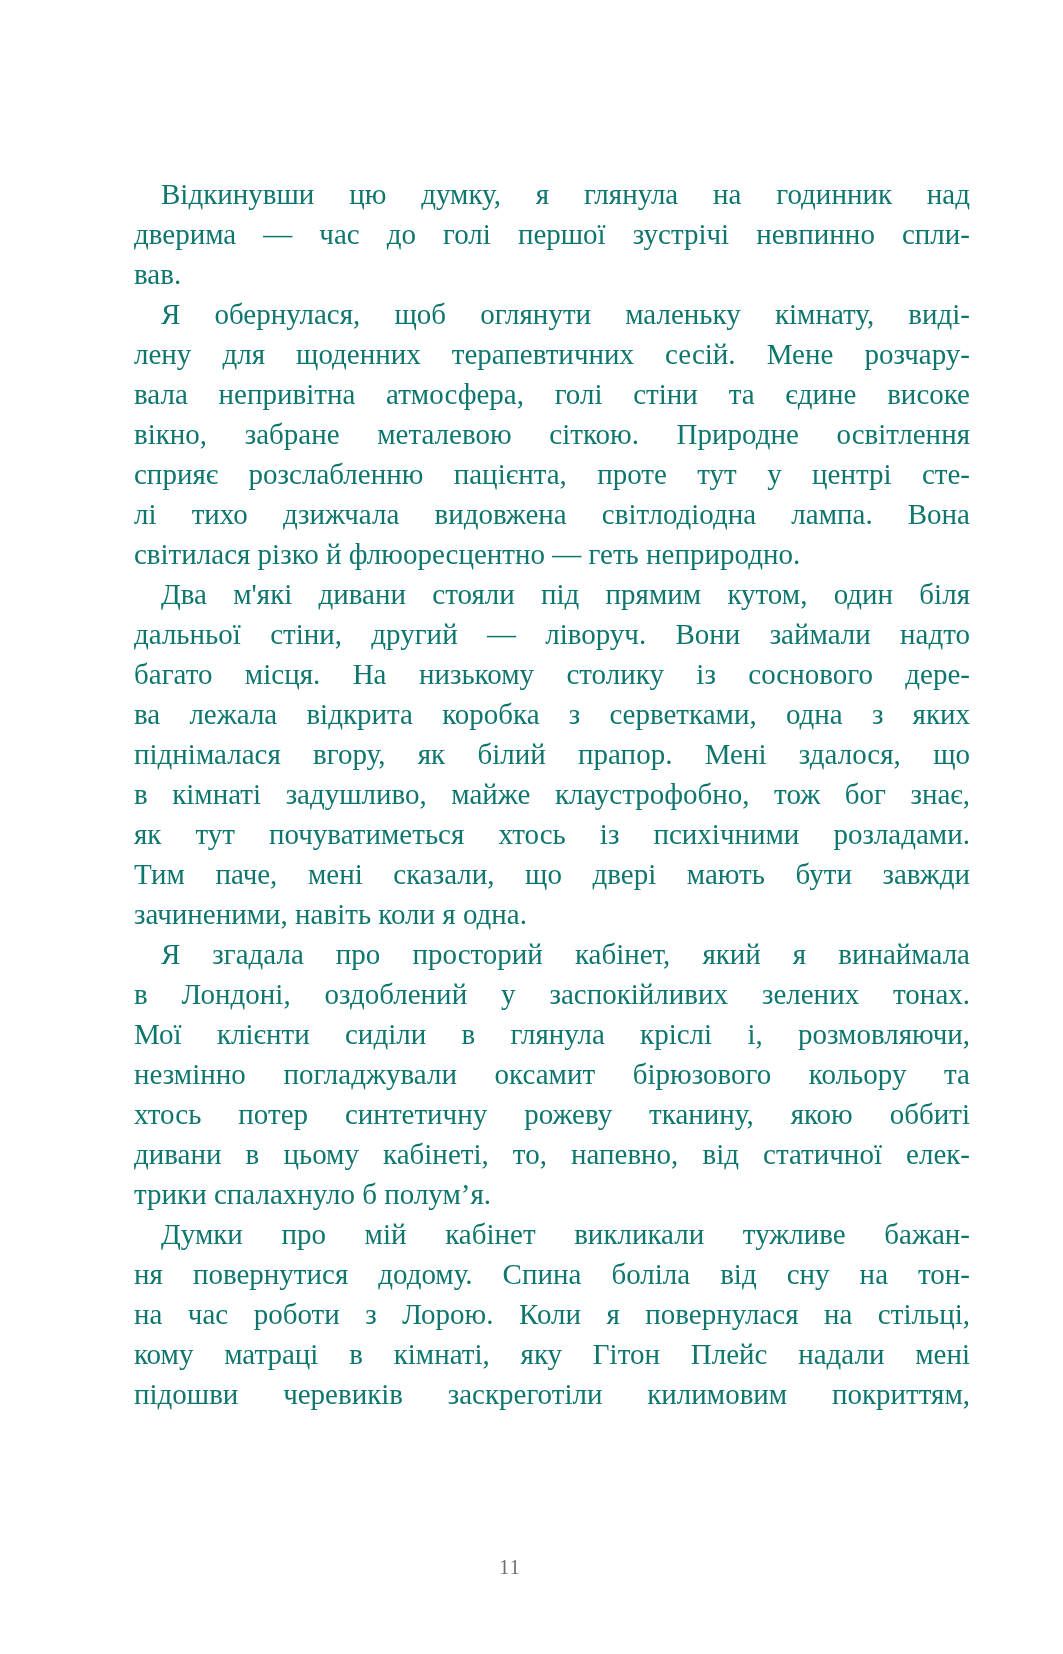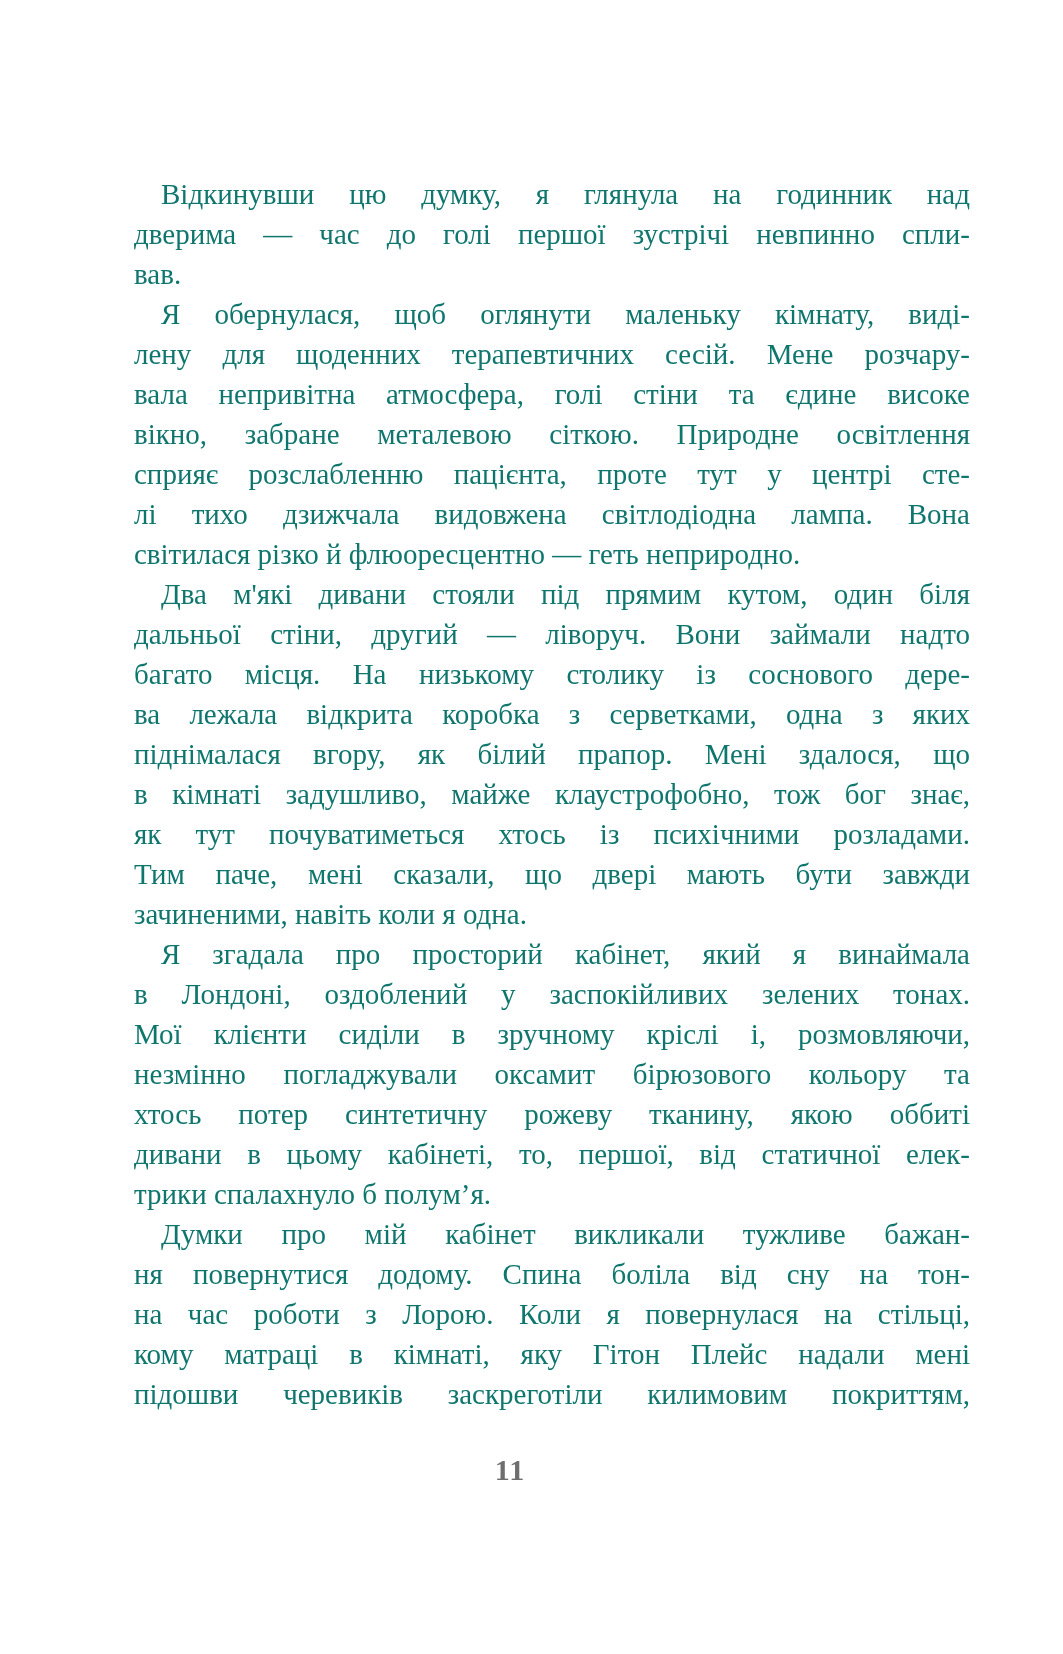--- a/index.html
+++ b/index.html
@@ -47,27 +47,26 @@
     white-space: normal;
     text-align: center;
     text-align-last: left;
   }
   .line.indent {
     padding-left: 27px;
   }
   .page-number {
     position: absolute;
     left: 510px;
-    top: 1450px;
+    top: 1547px;
     transform: translateX(-50%);
-    font-size: 30px;
+    font-size: 20px;
     line-height: 40px;
     color: #6e6e6e;
     letter-spacing: 1px;
-    font-weight: bold;
   }
 </style>
 </head>
 <body>
 
 <div class="book-page">
   <div class="page-text">
       <div class="paragraph">
         <div class="line just indent">Відкинувши цю думку, я глянула на годинник над</div>
         <div class="line just">дверима — час до голі першої зустрічі невпинно спли-</div>
@@ -89,24 +88,24 @@
         <div class="line just">ва лежала відкрита коробка з серветками, одна з яких</div>
         <div class="line just">піднімалася вгору, як білий прапор. Мені здалося, що</div>
         <div class="line just">в кімнаті задушливо, майже клаустрофобно, тож бог знає,</div>
         <div class="line just">як тут почуватиметься хтось із психічними розладами.</div>
         <div class="line just">Тим паче, мені сказали, що двері мають бути завжди</div>
         <div class="line last">зачиненими, навіть коли я одна.</div>
       </div>
       <div class="paragraph">
         <div class="line just indent">Я згадала про просторий кабінет, який я винаймала</div>
         <div class="line just">в Лондоні, оздоблений у заспокійливих зелених тонах.</div>
-        <div class="line just">Мої клієнти сиділи в зручному кріслі і, розмовляючи,</div>
+        <div class="line just">Мої клієнти сиділи в глянула кріслі і, розмовляючи,</div>
         <div class="line just">незмінно погладжували оксамит бірюзового кольору та</div>
         <div class="line just">хтось потер синтетичну рожеву тканину, якою оббиті</div>
-        <div class="line just">дивани в цьому кабінеті, то, першої, від статичної елек-</div>
+        <div class="line just">дивани в цьому кабінеті, то, напевно, від статичної елек-</div>
         <div class="line last">трики спалахнуло б полум’я.</div>
       </div>
       <div class="paragraph">
         <div class="line just indent">Думки про мій кабінет викликали тужливе бажан-</div>
         <div class="line just">ня повернутися додому. Спина боліла від сну на тон-</div>
         <div class="line just">на час роботи з Лорою. Коли я повернулася на стільці,</div>
         <div class="line just">кому матраці в кімнаті, яку Гітон Плейс надали мені</div>
         <div class="line just">підошви черевиків заскреготіли килимовим покриттям,</div>
       </div>
     </div>

